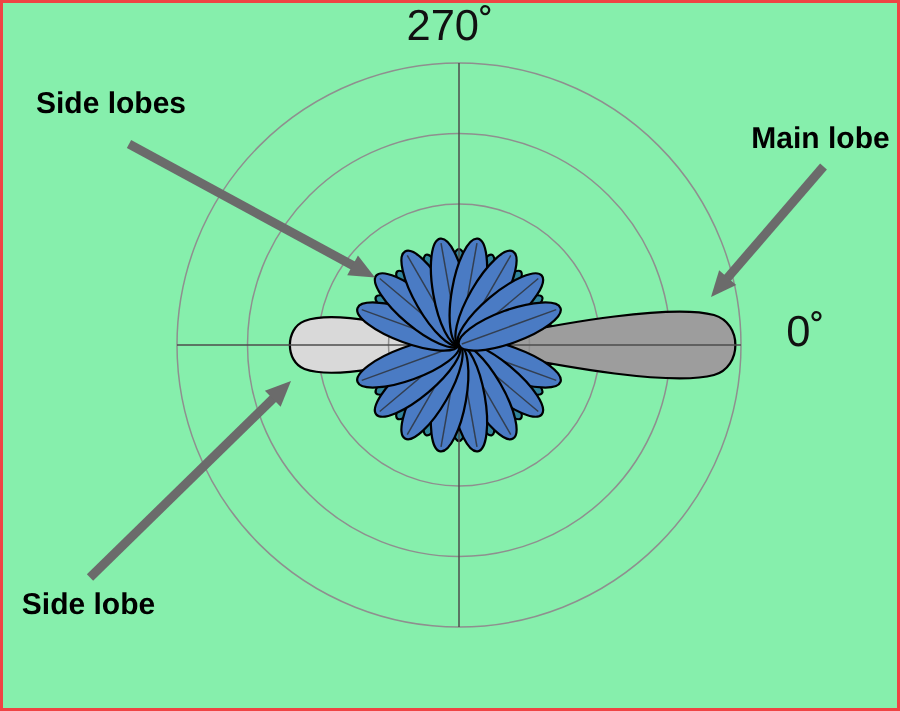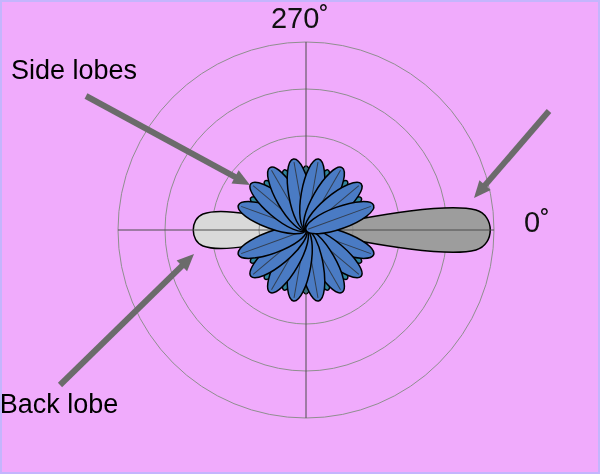--- a/index.html
+++ b/index.html
@@ -1,27 +1,27 @@
 <!DOCTYPE html>
 <html><head>
 <meta charset="utf-8">
 <style>
   html,body{margin:0;padding:0;background:#fff;font-family:"Liberation Sans",sans-serif;}
   .frame{
     position:relative;width:600px;height:474px;box-sizing:border-box;
-    border:2px solid #c4b5fd;background:#f0abfc;overflow:hidden;
+    border:2px solid #ef4444;background:#86efac;overflow:hidden;
   }
   .frame svg{position:absolute;left:0;top:0;}
   .deg-label{
     position:absolute;transform:translate(-50%,-50%);
     font-size:29px;color:#111;white-space:nowrap;font-weight:400;
   }
   .callout-label{
     position:absolute;transform:translate(-50%,-50%);
-    font-size:27px;font-weight:400;color:#000;white-space:nowrap;
+    font-size:20px;font-weight:700;color:#000;white-space:nowrap;
   }
 </style>
 </head>
 <body>
 
 <div class="frame">
   <svg id="pattern-svg" width="600" height="474" viewBox="0 0 600 474">
       <g>
         <circle cx="304" cy="228" r="94" fill="none" stroke="#8f8f8f" stroke-width="1"></circle>
         <circle cx="304" cy="228" r="141" fill="none" stroke="#8f8f8f" stroke-width="1"></circle>
@@ -169,14 +169,15 @@
       <g>
         <line x1="58" y1="383" x2="181.98907678623033" y2="261.78679806719276" stroke="#6b6b6b" stroke-width="6"></line>
         <polygon points="192,252 185.08680649070436,269.2469636603964 174.60095141871216,258.52097450278603" fill="#6b6b6b"></polygon>
       </g>
     </svg>
 
   <div class="deg-label" style="left:298px;top:16px">270˚</div>
   <div class="deg-label" style="left:535px;top:220px">0˚</div>
 
   <div class="callout-label" style="left:72px;top:68px">Side lobes</div>
-  <div class="callout-label" style="left:57px;top:402px">Back lobe</div>
+  <div class="callout-label" style="left:545px;top:91px">Main lobe</div>
+  <div class="callout-label" style="left:57px;top:402px">Side lobe</div>
 </div>
 
 </body></html>

